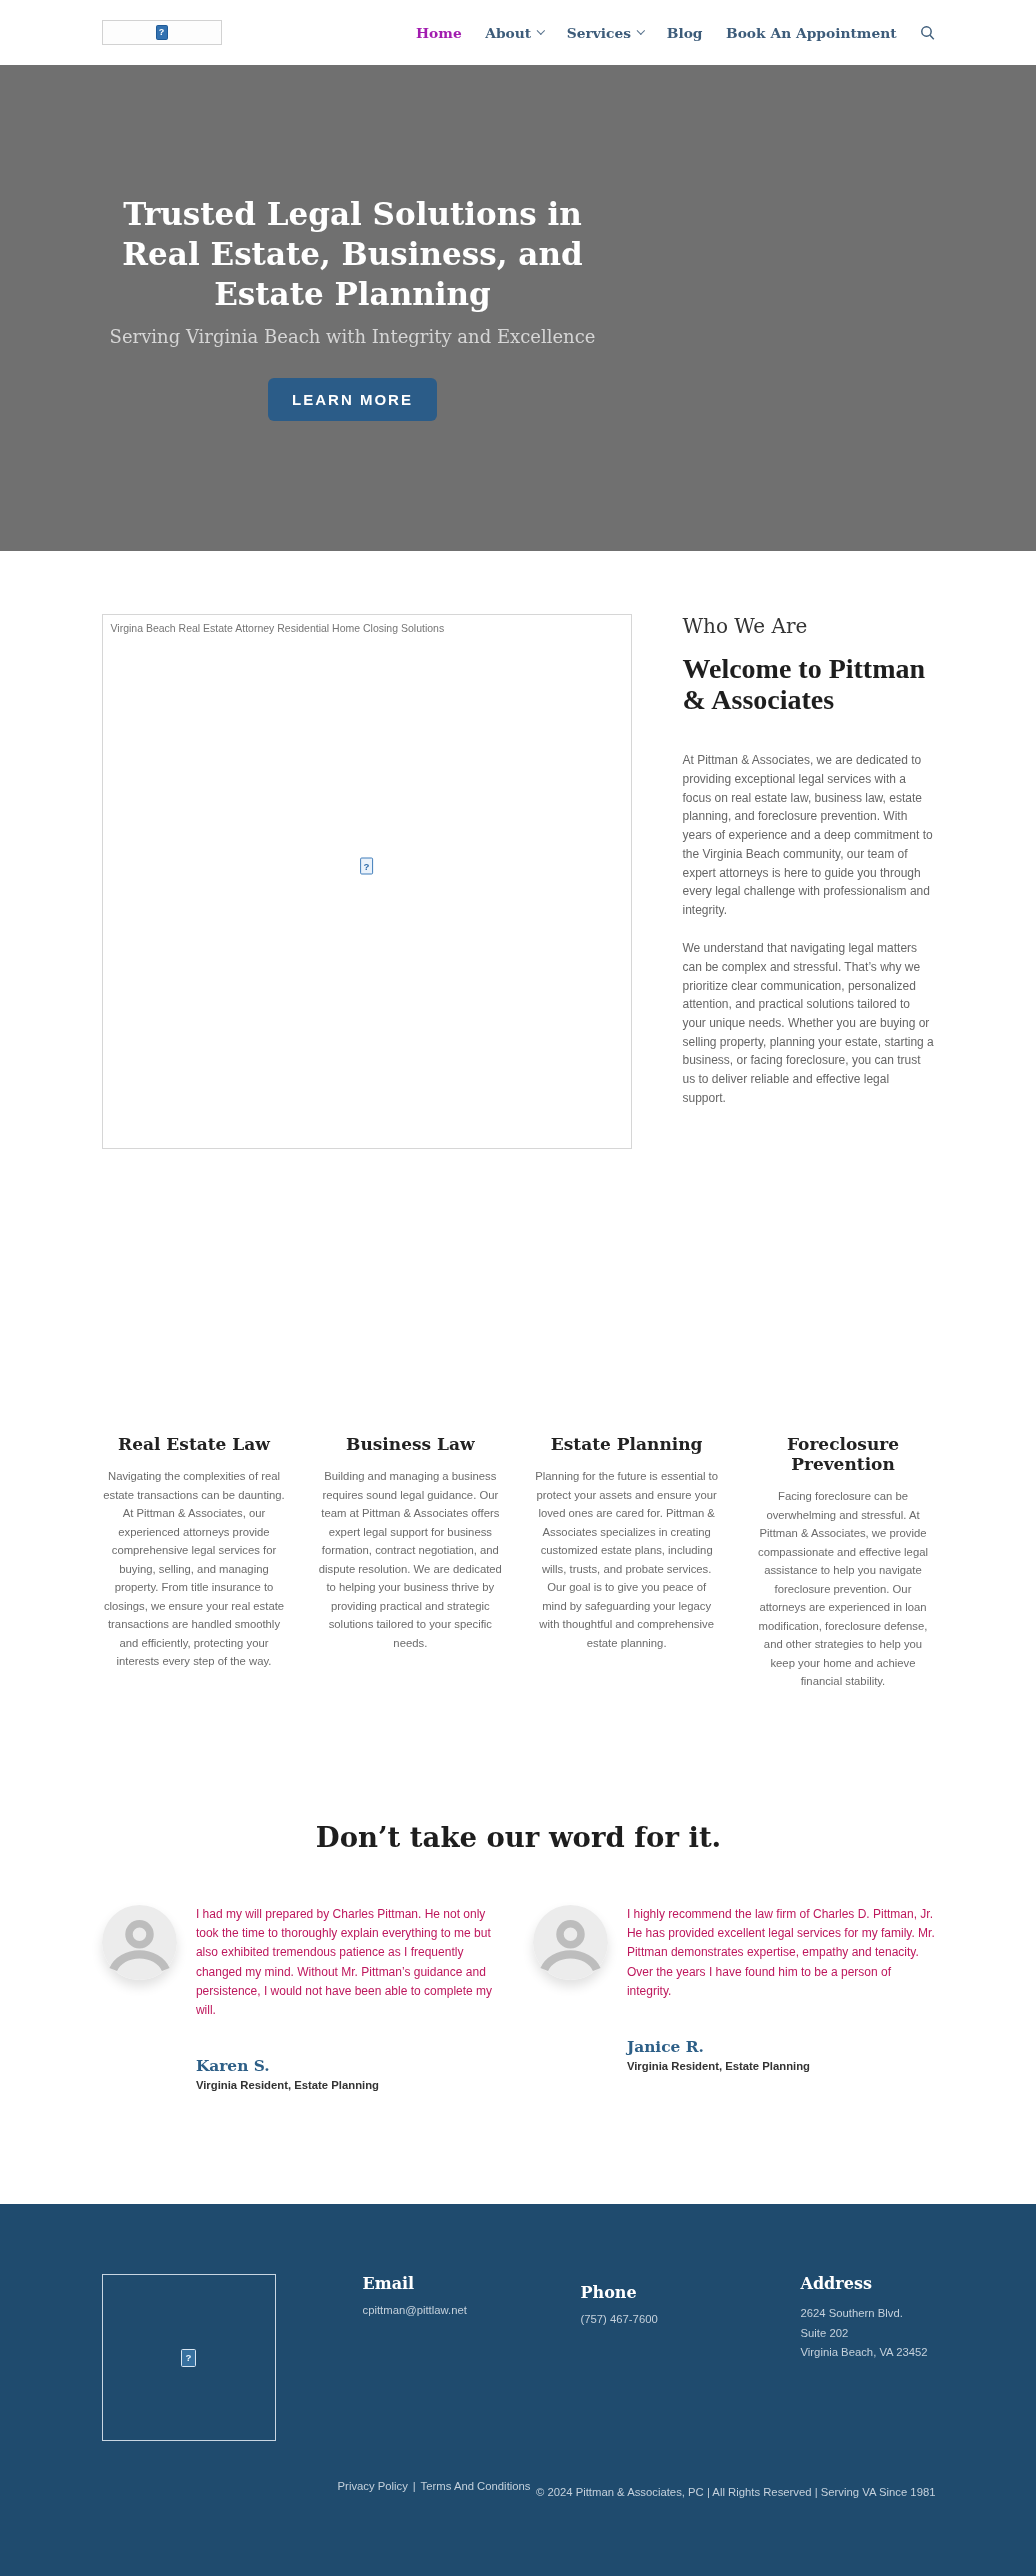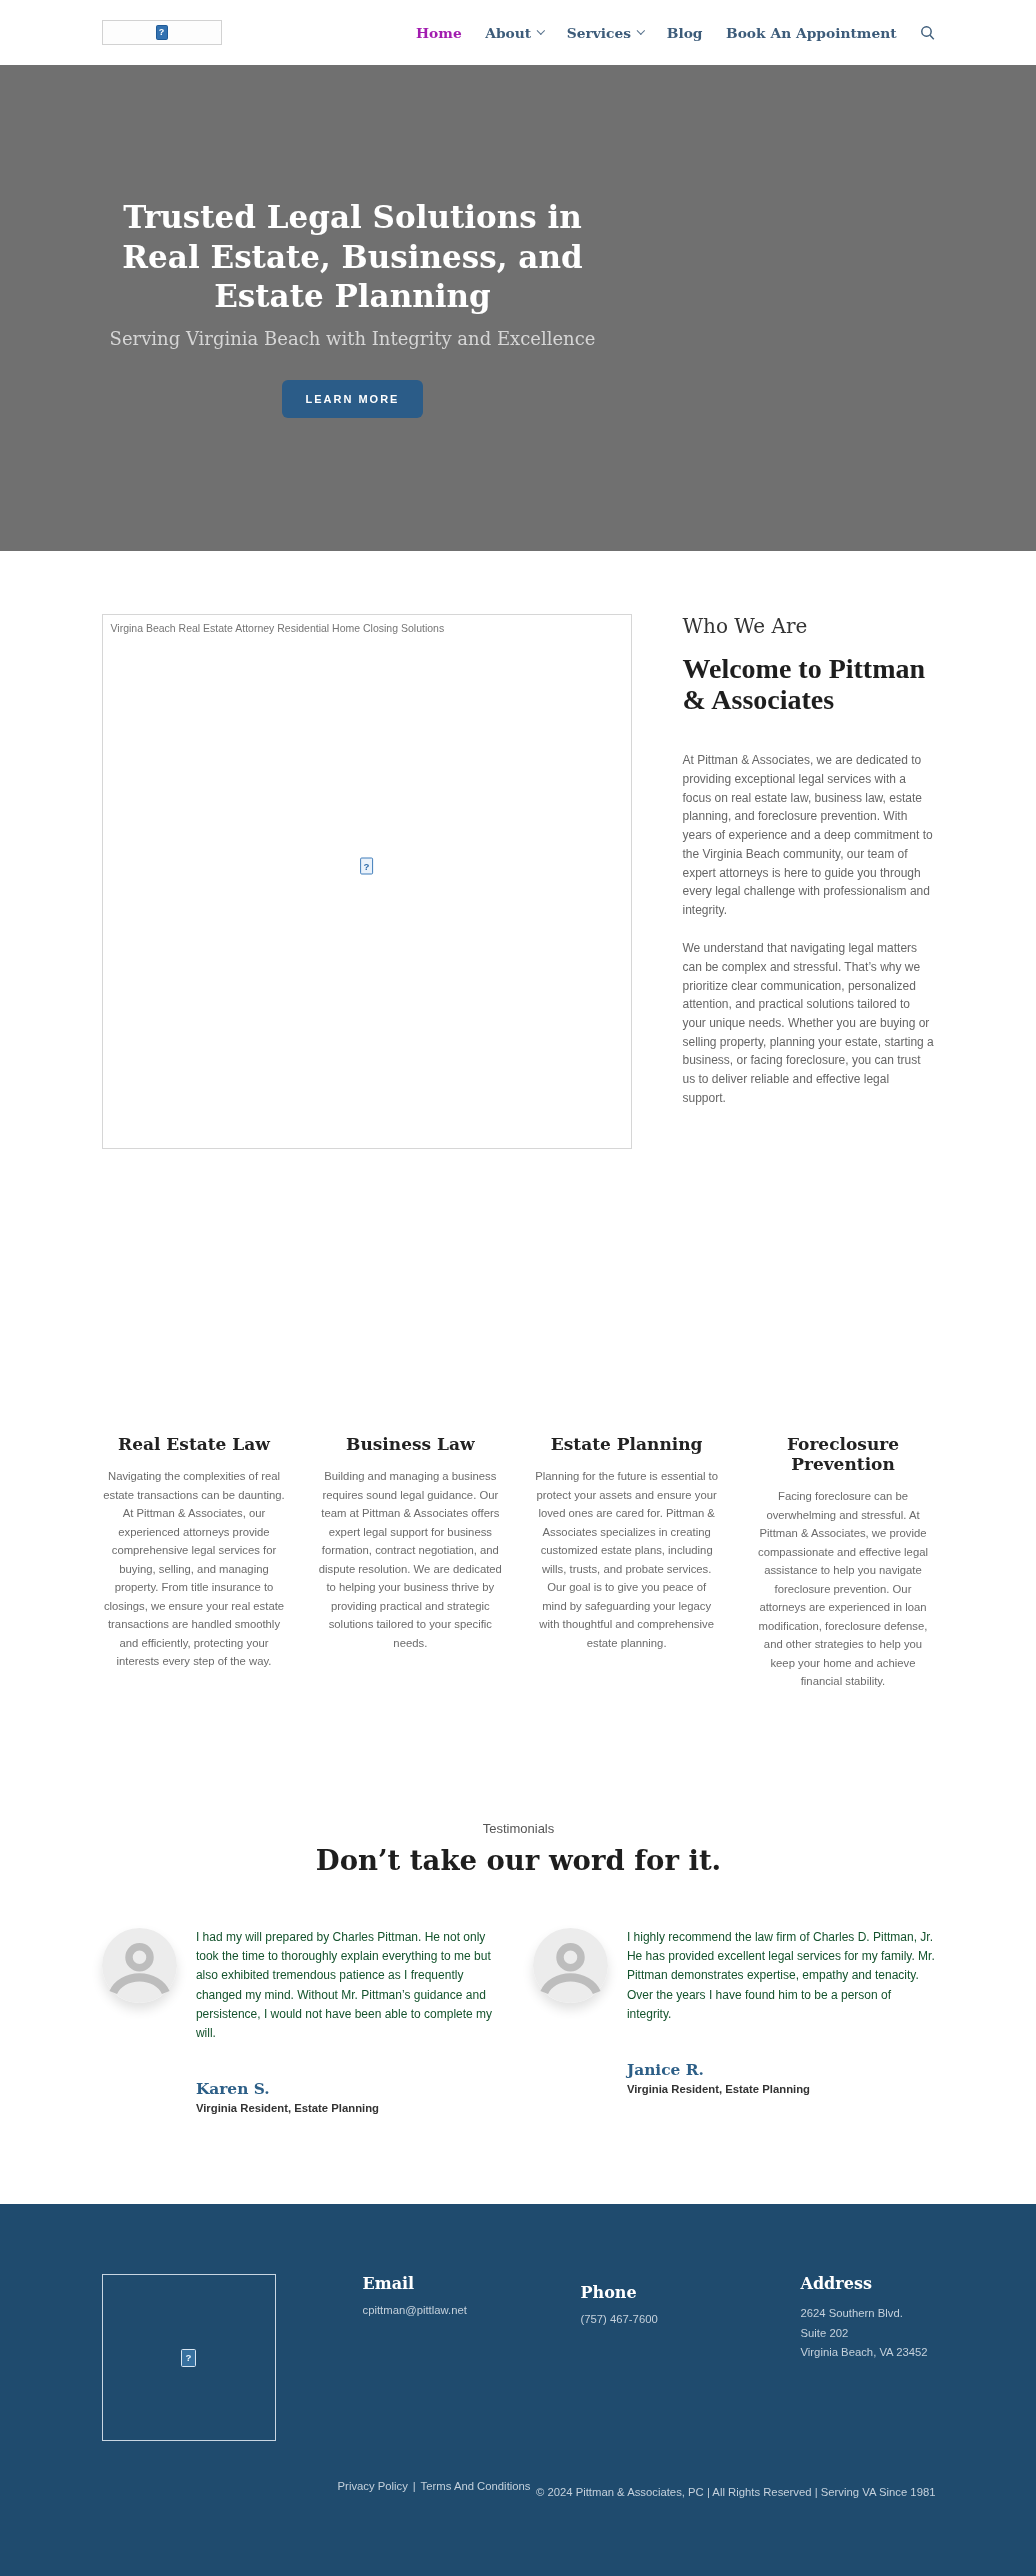--- a/index.html
+++ b/index.html
@@ -43,21 +43,21 @@
   .hero-title {
     font-family: "DejaVu Serif", "Liberation Serif", serif;
     font-size: 31px; line-height: 1.28; font-weight: 700; color: #ffffff; margin: 0 0 11.3px 0;
   }
   .hero-subtitle {
     font-family: "DejaVu Serif", "Liberation Serif", serif;
     font-size: 18px; font-weight: 400; color: #d6d6d6; margin: 0 0 31px 0;
   }
   .cta-button {
     display: inline-block; background: #2b5c88; color: #ffffff; border: none; cursor: pointer;
-    font-family: "Liberation Sans", sans-serif; font-size: 11px; font-weight: 700;
+    font-family: "Liberation Sans", sans-serif; font-size: 15px; font-weight: 700;
     letter-spacing: 2px; text-transform: uppercase; padding: 13px 24px; border-radius: 6px;
   }
 
   
   .about { height: 820px; padding-top: 63px; overflow: hidden; }
   .about .container { display: flex; justify-content: space-between; align-items: flex-start; gap: 12px; }
   .about-figure {
     position: relative; width: 530px; height: 535px;
     border: 0.8px solid #d6d6d6; background: #ffffff;
   }
@@ -99,21 +99,21 @@
     font-family: "DejaVu Serif", "Liberation Serif", serif;
     font-size: 27.5px; font-weight: 700; color: #1e1e1e; margin: 0 0 52px 0;
   }
   .testimonials-row { display: flex; justify-content: space-between; }
   .testimonial-card { width: 403px; display: flex; align-items: flex-start; }
   .avatar {
     width: 75px; height: 75px; border-radius: 50%; flex: 0 0 75px; margin-right: 19.4px;
     box-shadow: 0 6.5px 11.3px rgba(0,0,0,0.12);
   }
   .t-body { width: 308px; }
-  .t-quote { font-size: 12px; line-height: 1.6; color: #14532d; margin: 0 0 37px 0; }
+  .t-quote { font-size: 12px; line-height: 1.6; color: #be185d; margin: 0 0 37px 0; }
   .t-name {
     font-family: "DejaVu Serif", "Liberation Serif", serif;
     font-size: 15.4px; font-weight: 700; color: #2d5f87; margin: 0 0 4px 0;
   }
   .t-role { font-size: 11.3px; font-weight: 700; color: #333333; margin: 0; }
 
   
   .site-footer { height: 373px; background: #1f4b6e; padding-top: 70px; overflow: hidden; }
   .footer-cols { display: flex; align-items: flex-start; }
   .f-col-logo { width: 261px; }
@@ -217,21 +217,20 @@
     <div class="service-col">
       <h3 class="service-title">Foreclosure Prevention</h3>
       <p>Facing foreclosure can be overwhelming and stressful. At Pittman &amp; Associates, we provide compassionate and effective legal assistance to help you navigate foreclosure prevention. Our attorneys are experienced in loan modification, foreclosure defense, and other strategies to help you keep your home and achieve financial stability.</p>
     </div>
   </div>
 </section>
 
 <section class="testimonials">
   <div class="container">
     <div class="testimonials-head">
-      <p class="testimonials-eyebrow">Testimonials</p>
       <h2 class="testimonials-title">Don’t take our word for it.</h2>
     </div>
     <div class="testimonials-row">
       <div class="testimonial-card">
         <span class="avatar">
           <svg width="75" height="75" viewBox="0 0 100 100">
             <circle cx="50" cy="50" r="50" fill="#ececec"></circle>
             <circle cx="50" cy="39" r="14" fill="none" stroke="#bdbdbd" stroke-width="10"></circle>
             <path d="M15 86 a37 30 0 0 1 70 0" fill="none" stroke="#bdbdbd" stroke-width="11"></path>
           </svg>

